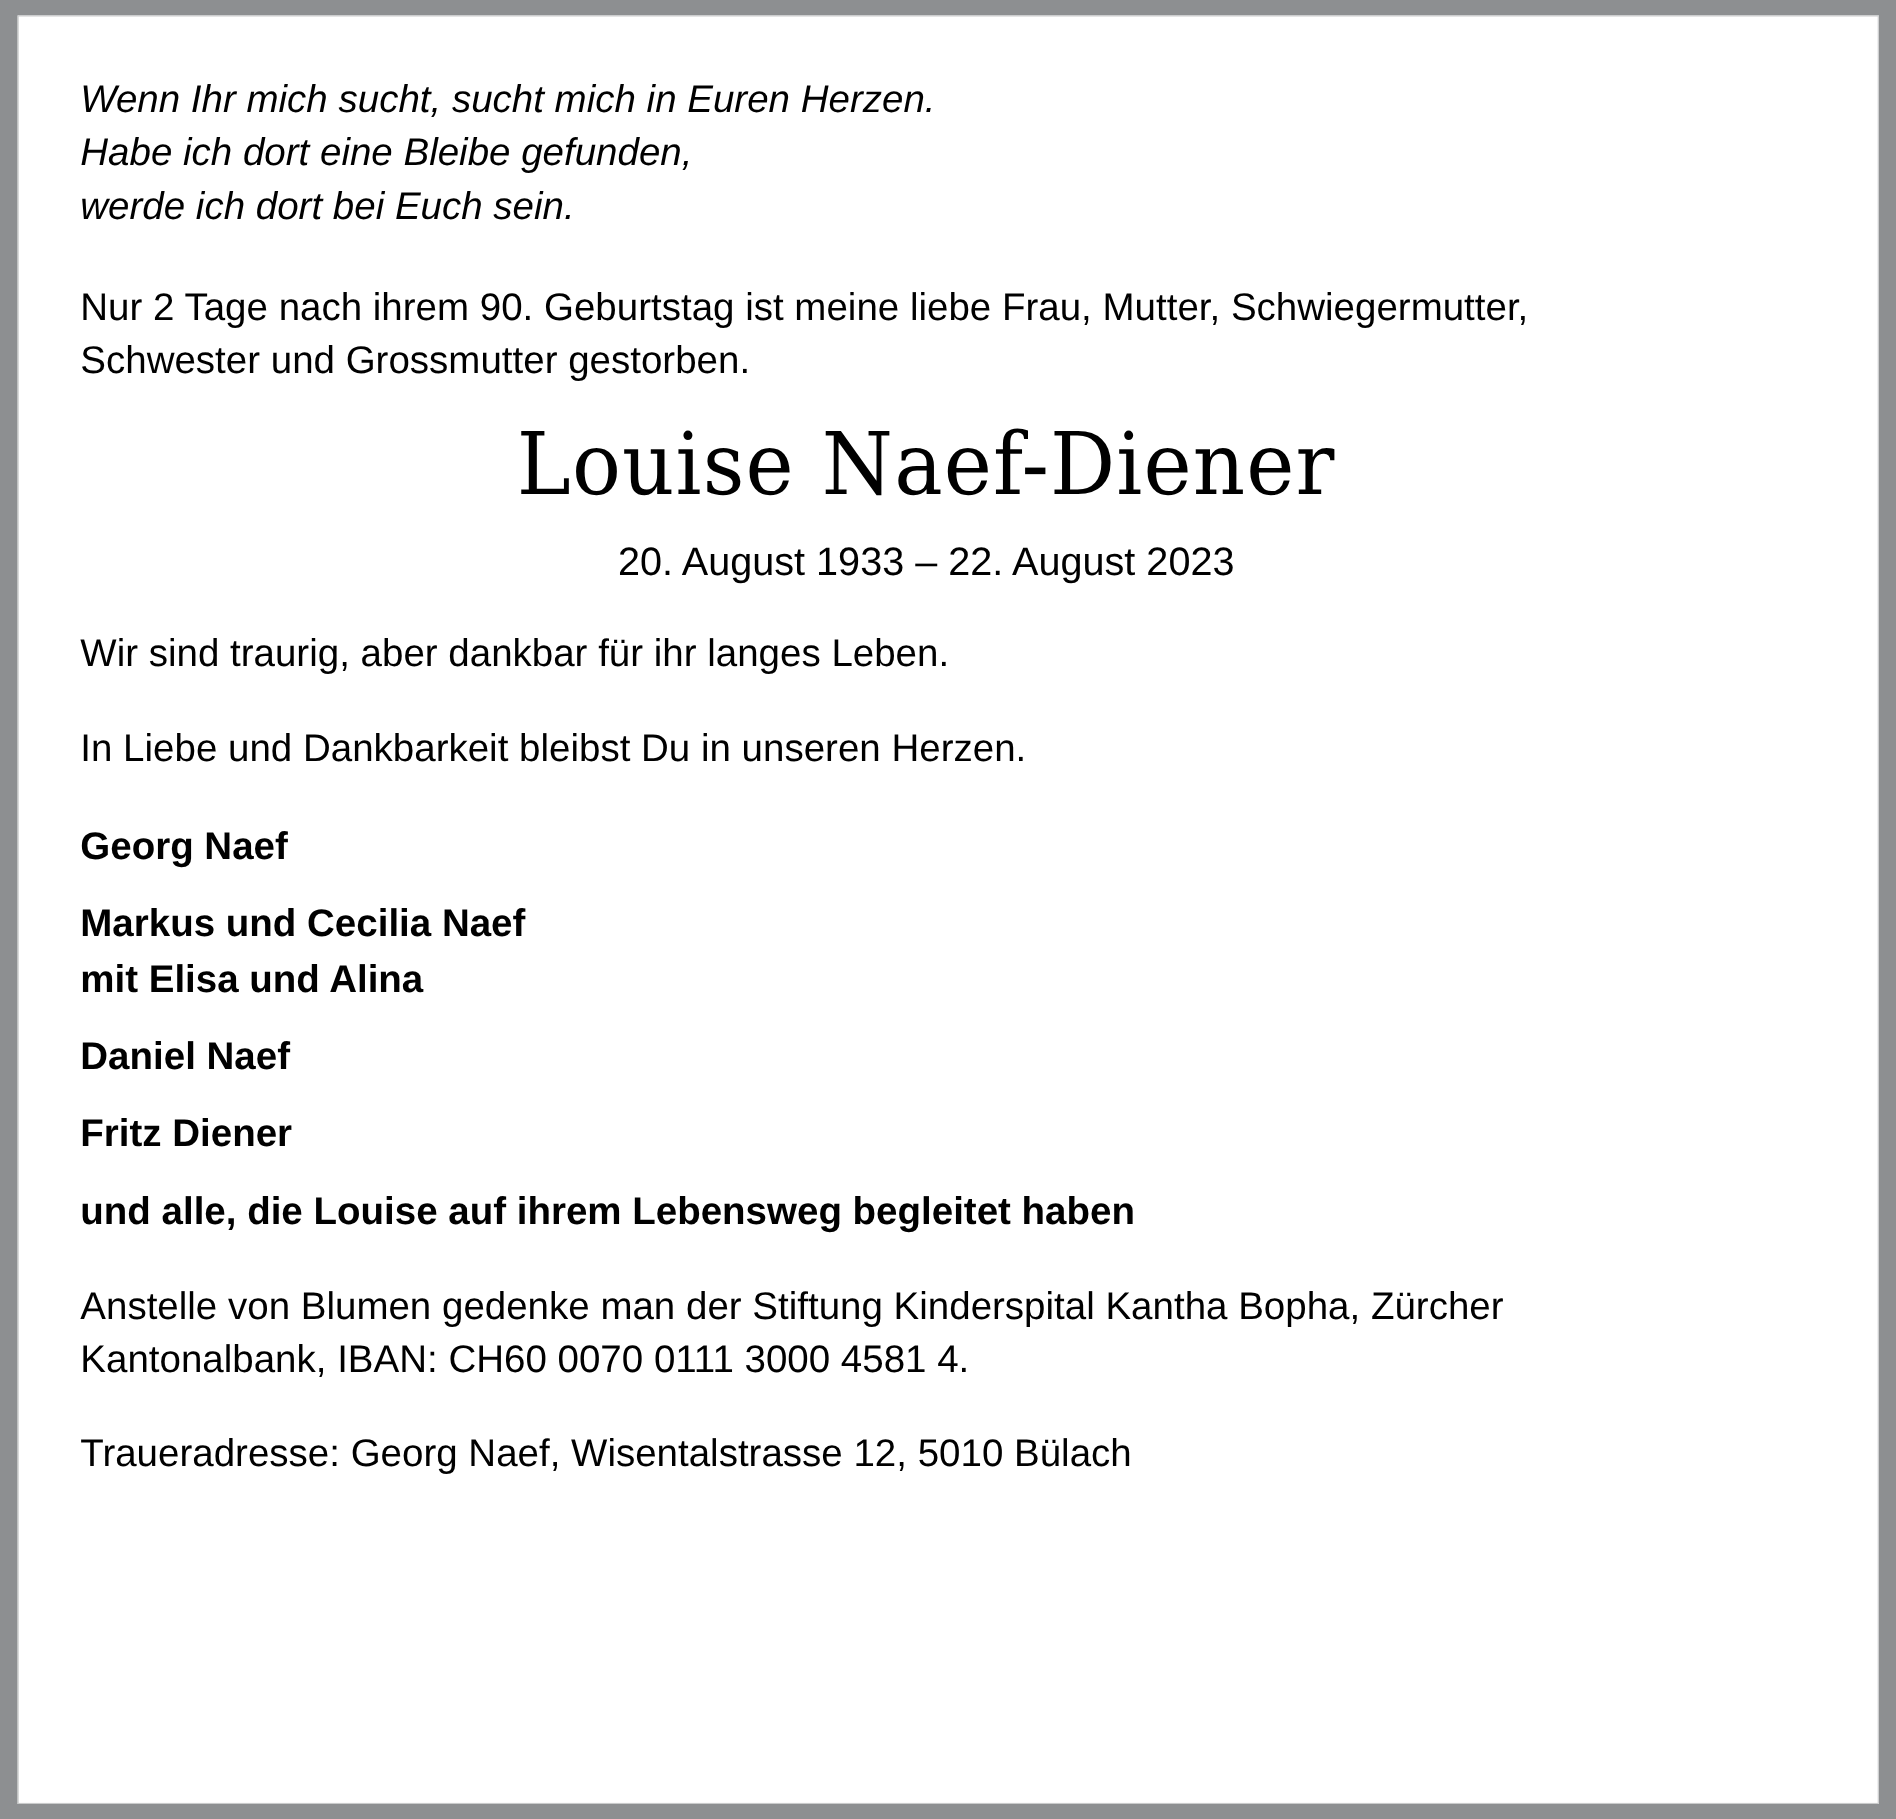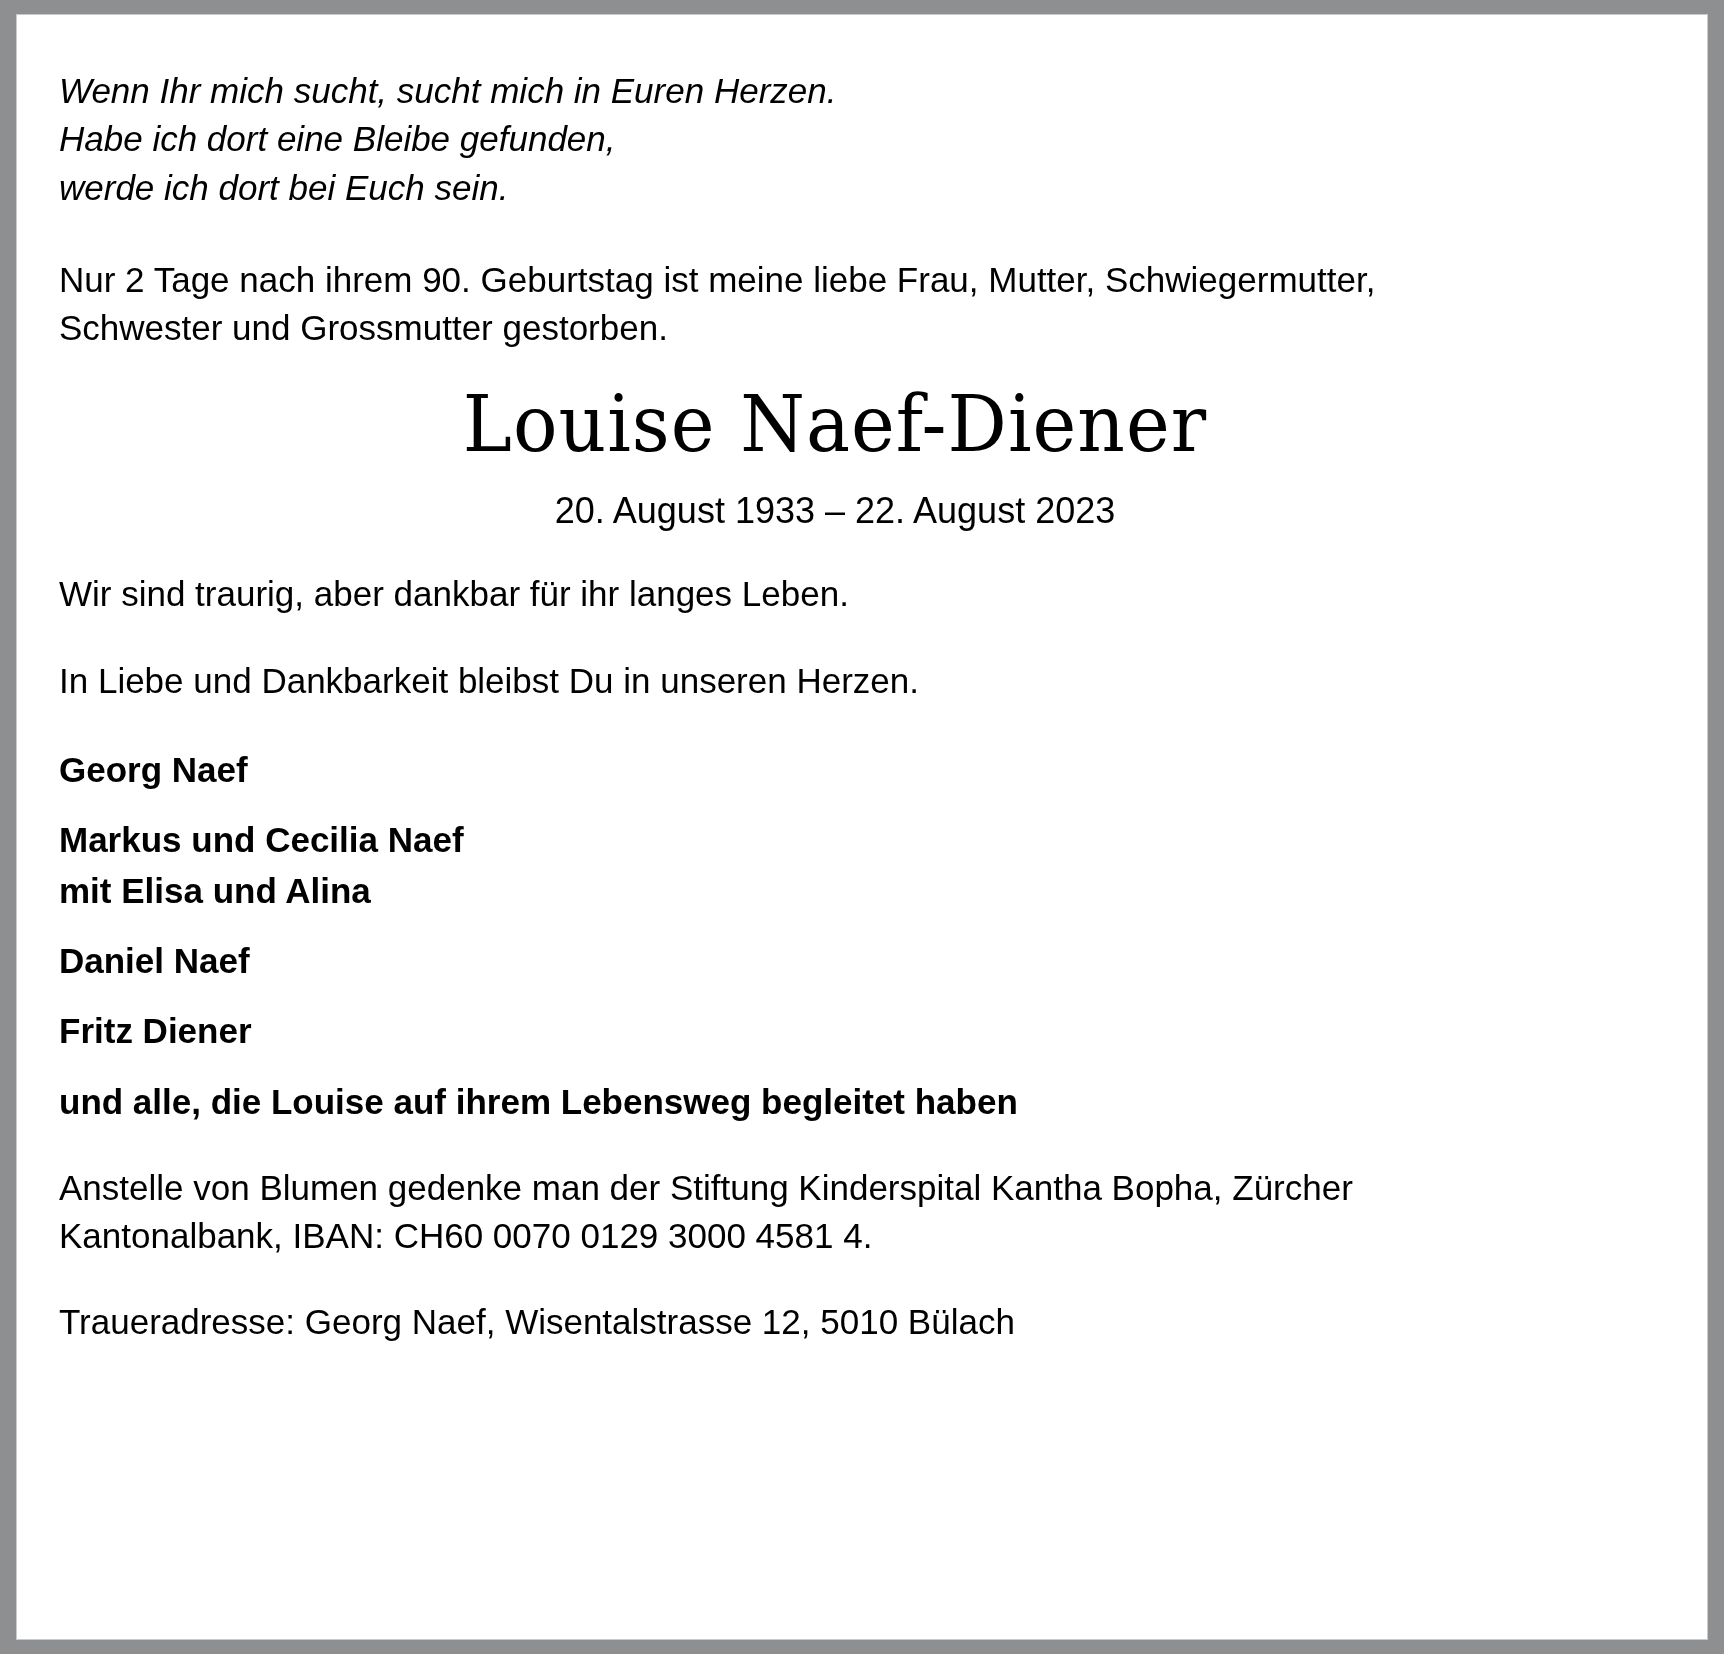--- a/index.html
+++ b/index.html
@@ -20,21 +20,21 @@
     height: 1654px;
     padding: 14px 16px 14px 16px;
     background: #8d8f91;
   }
   .card {
     box-sizing: border-box;
     width: 100%;
     height: 100%;
     background: #ffffff;
     border: 1px solid #c9cacb;
-    padding: 52px 96px 40px 42px;
+    padding: 52px 96px 40px 56px;
     position: relative;
   }
   .poem {
     font-style: italic;
     font-size: 35px;
     line-height: 1.38;
     margin-bottom: 44px;
   }
   .poem div {
     white-space: nowrap;
@@ -130,20 +130,20 @@
           <span>Fritz Diener</span>
         </div>
         <div class="entry">
           <span>und alle, die Louise auf ihrem Lebensweg begleitet haben</span>
         </div>
       </div>
 
 
       <div class="para">
         <div>Anstelle von Blumen gedenke man der Stiftung Kinderspital Kantha Bopha, Zürcher</div>
-        <div>Kantonalbank, IBAN: CH60 0070 0129 3000 4581 4.</div>
+        <div>Kantonalbank, IBAN: CH60 0070 0111 3000 4581 4.</div>
       </div>
 
       <div class="para">Traueradresse: Georg Naef, Wisentalstrasse 12, 5010 Bülach</div>
     </div>
 
   </div>
 </div>
 
 </body></html>

